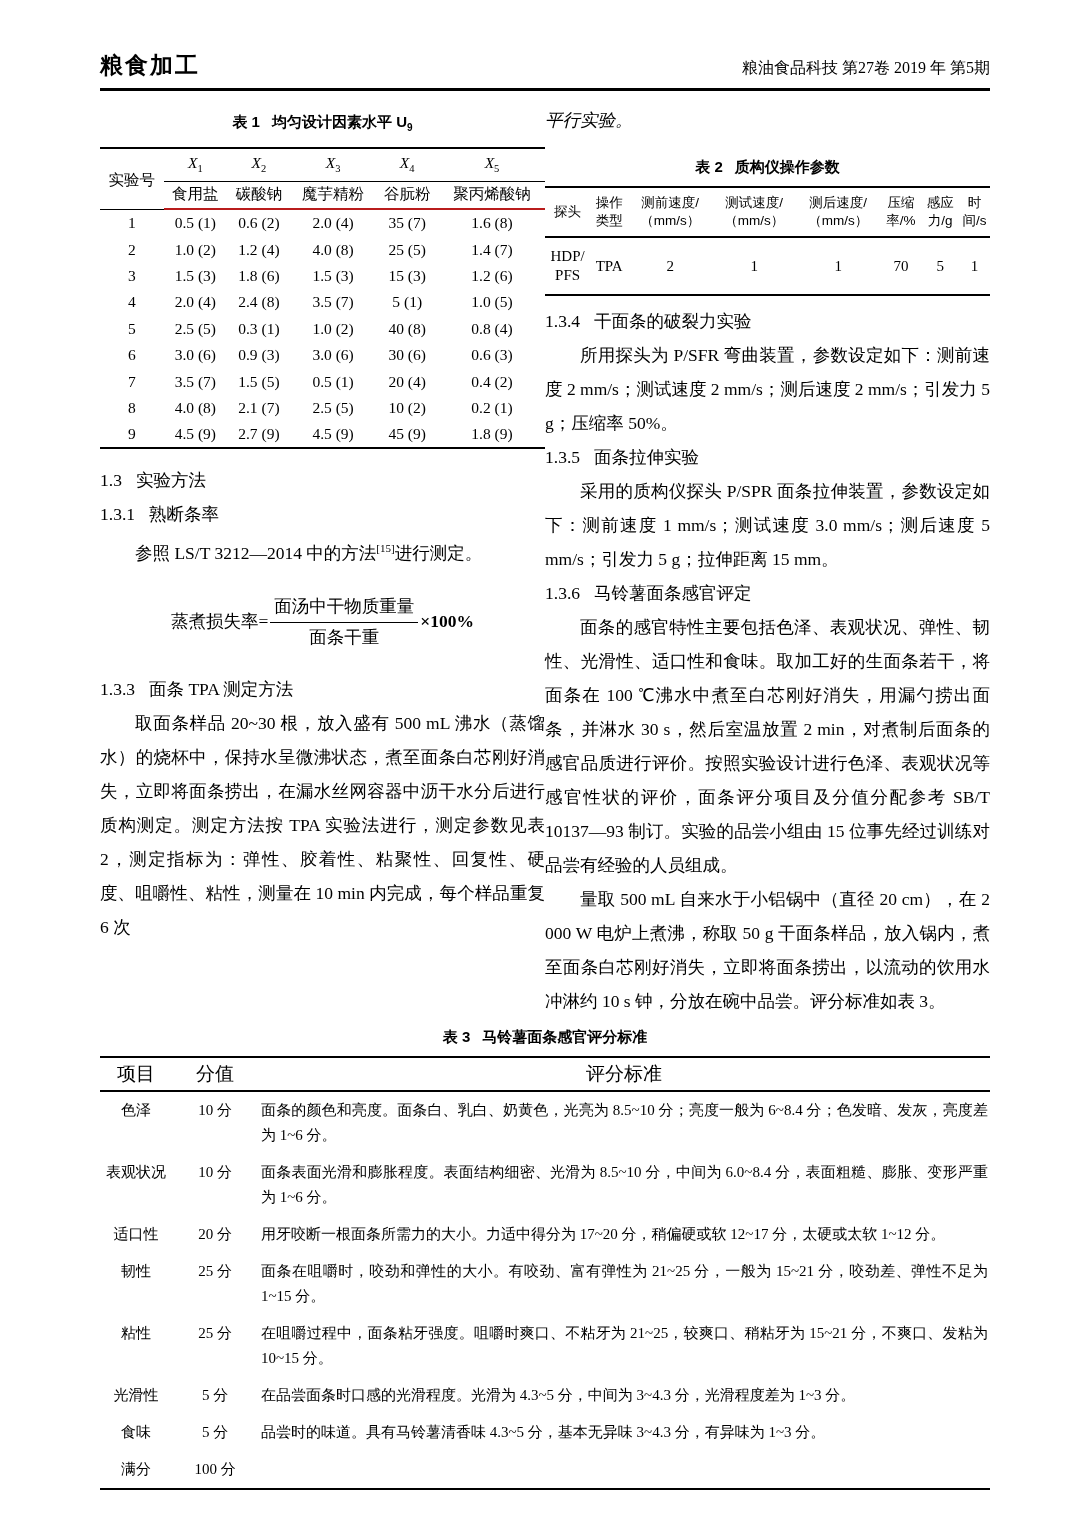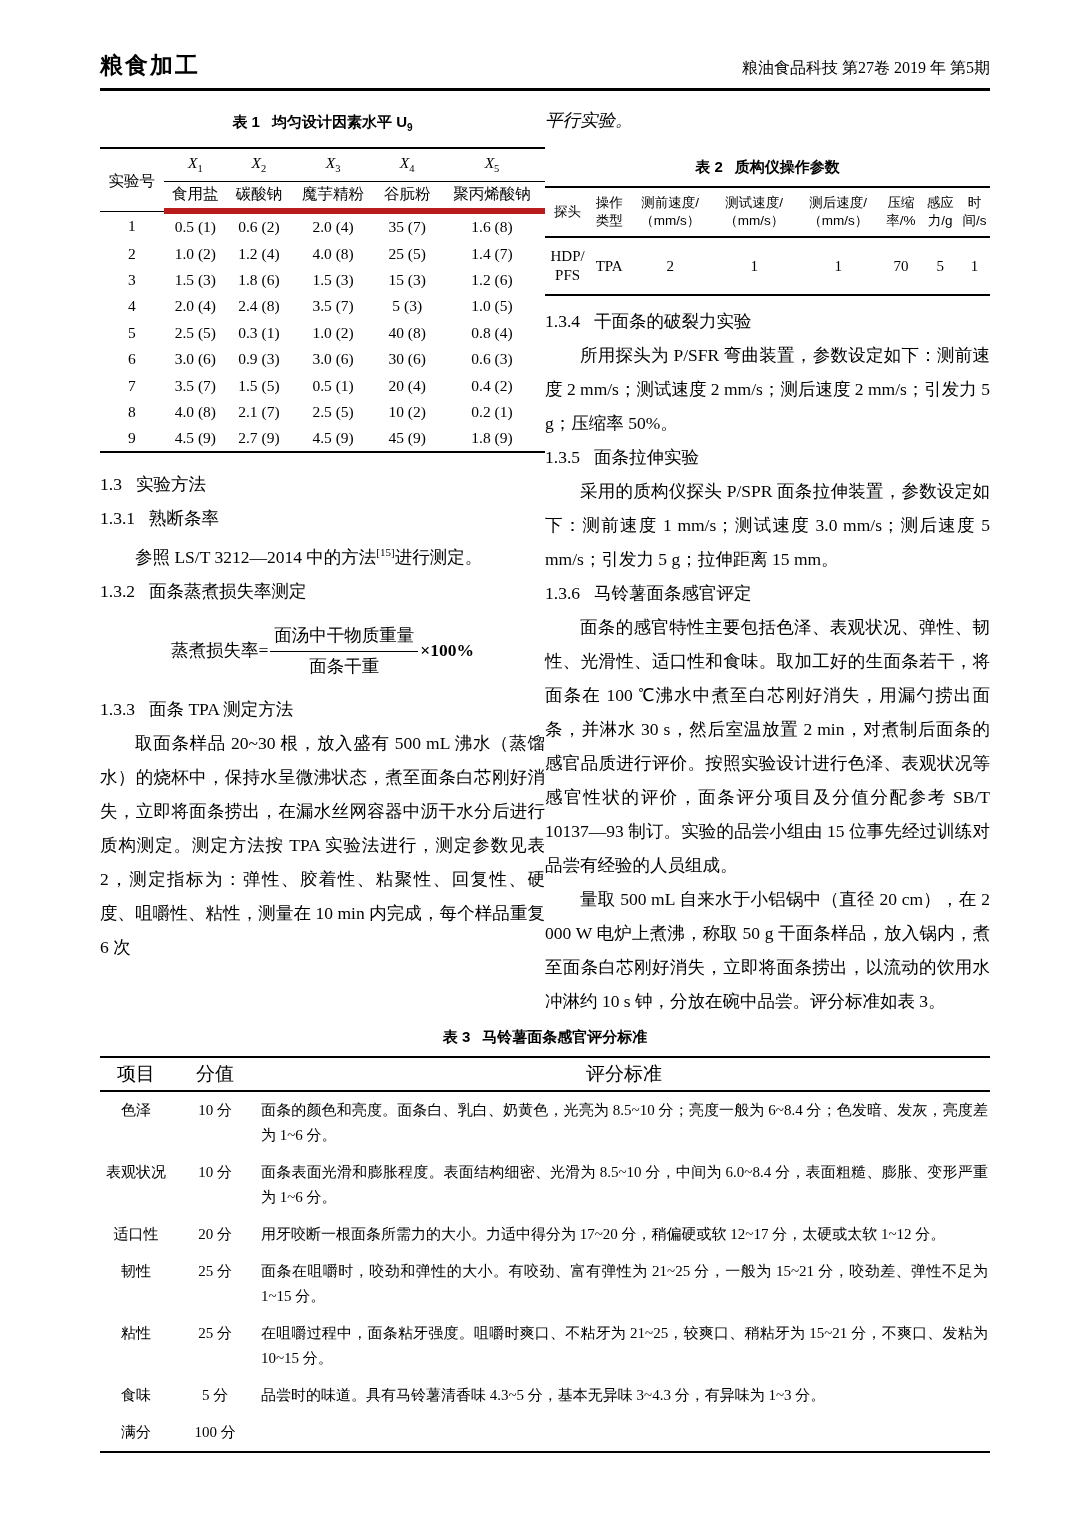--- a/index.html
+++ b/index.html
@@ -29,41 +29,41 @@
   
   table.data { width:100%; border-collapse:collapse;
     border-top:2.5px solid #000; border-bottom:2.5px solid #000; }
 
   
   #table1 th, #table1 td { font-weight:normal; text-align:center; font-size:15.5px; padding:3px 0; line-height:20px; }
   #table1 .rowhead { border-bottom:2px solid #000; font-size:15.5px; }
   #table1 .x-row th { border-bottom:1.2px solid #000; padding:4px 0 2px; }
   #table1 .x-sym { font-style:italic; }
   #table1 .x-row sub { font-size:10.5px; font-style:normal; }
-  #table1 .name-row th { border-bottom:6px solid #b91c1c; padding:2px 0 4px;margin-left:38px; }
+  #table1 .name-row th { border-bottom:2px solid #b91c1c; padding:2px 0 4px;margin-left:38px; }
   #table1 tbody td { padding:3.2px 0; }
 
   
   #table2 th { font-family:"Liberation Sans", sans-serif; font-weight:normal; font-size:13.5px;
     line-height:18px; text-align:center; padding:6px 1px; border-bottom:2px solid #000; }
   #table2 td { font-size:15px; text-align:center; padding:9px 0; line-height:19px; }
   .table2-block { margin-top:20px; margin-bottom:8px; }
 
   
   .sec { font-weight:normal; }
   .sec .h-title { font-family:"Liberation Sans", sans-serif; margin-left:14px; }
   .subsec .h-title { margin-left:14px; }
   .para { text-indent:2em; margin:0; }
   .para-cont { margin:0;font-style:italic; }
   sup.ref { font-size:11px; }
   .sec-gap { margin-top:14px; }
 
   
   .formula { display:flex; justify-content:center; align-items:center; margin:8px 0 6px; line-height:1.45; }
-  .frac { display:inline-flex; flex-direction:column; text-align:center; margin:7px 2px; }
+  .frac { display:inline-flex; flex-direction:column; text-align:center; margin:16px 2px; }
   .frac .num { border-bottom:1.5px solid #000; padding:0 4px 2px; }
   .frac .den { padding-top:2px; }
   .formula .rhs { font-weight:bold; }
 
   
   .table3-block { margin-top:4px; }
   #table3 th { font-weight:normal; font-size:19px; padding:6px 2px; border-bottom:2px solid #000; line-height:20px; }
   #table3 td { font-size:15px; line-height:25px; padding:6px 2px; vertical-align:top; }
   #table3 .c-item, #table3 .c-score { text-align:center; white-space:nowrap; }
   #table3 .c-std { text-align:justify; padding-left:3px; }
@@ -127,21 +127,21 @@
               <td>1.8 (6)</td>
               <td>1.5 (3)</td>
               <td>15 (3)</td>
               <td>1.2 (6)</td>
             </tr>
           <tr>
               <td>4</td>
               <td>2.0 (4)</td>
               <td>2.4 (8)</td>
               <td>3.5 (7)</td>
-              <td>5 (3)</td>
+              <td>5 (1)</td>
               <td>1.0 (5)</td>
             </tr>
           <tr>
               <td>5</td>
               <td>2.5 (5)</td>
               <td>0.3 (1)</td>
               <td>1.0 (2)</td>
               <td>40 (8)</td>
               <td>0.8 (4)</td>
             </tr>
@@ -180,23 +180,20 @@
         </tbody>
       </table>
 
       <div class="sec sec-gap">
         <span class="h-num">1.3</span><span class="h-title">实验方法</span>
       </div>
       <div class="subsec">
         <span class="h-num">1.3.1</span><span class="h-title">熟断条率</span>
       </div>
       <p class="para"><span>参照 LS/T 3212—2014 中的方法</span><sup class="ref">[15]</sup><span>进行测定。</span></p>
-      <div class="subsec">
-        <span class="h-num">1.3.2</span><span class="h-title">面条蒸煮损失率测定</span>
-      </div>
 
       <div class="formula">
         <span>蒸煮损失率=</span>
         <span class="frac">
           <span class="num">面汤中干物质重量</span>
           <span class="den">面条干重</span>
         </span>
         <span class="rhs">×100%</span>
       </div>
 
@@ -294,20 +291,25 @@
             <td class="c-item">韧性</td>
             <td class="c-score">25 分</td>
             <td class="c-std">面条在咀嚼时，咬劲和弹性的大小。有咬劲、富有弹性为 21~25 分，一般为 15~21 分，咬劲差、弹性不足为 1~15 分。</td>
           </tr>
         <tr>
             <td class="c-item">粘性</td>
             <td class="c-score">25 分</td>
             <td class="c-std">在咀嚼过程中，面条粘牙强度。咀嚼时爽口、不粘牙为 21~25，较爽口、稍粘牙为 15~21 分，不爽口、发粘为 10~15 分。</td>
           </tr>
         <tr>
+            <td class="c-item">光滑性</td>
+            <td class="c-score">5 分</td>
+            <td class="c-std">在品尝面条时口感的光滑程度。光滑为 4.3~5 分，中间为 3~4.3 分，光滑程度差为 1~3 分。</td>
+          </tr>
+        <tr>
             <td class="c-item">食味</td>
             <td class="c-score">5 分</td>
             <td class="c-std">品尝时的味道。具有马铃薯清香味 4.3~5 分，基本无异味 3~4.3 分，有异味为 1~3 分。</td>
           </tr>
         <tr>
             <td class="c-item">满分</td>
             <td class="c-score">100 分</td>
             <td class="c-std"></td>
           </tr>
       </tbody>

